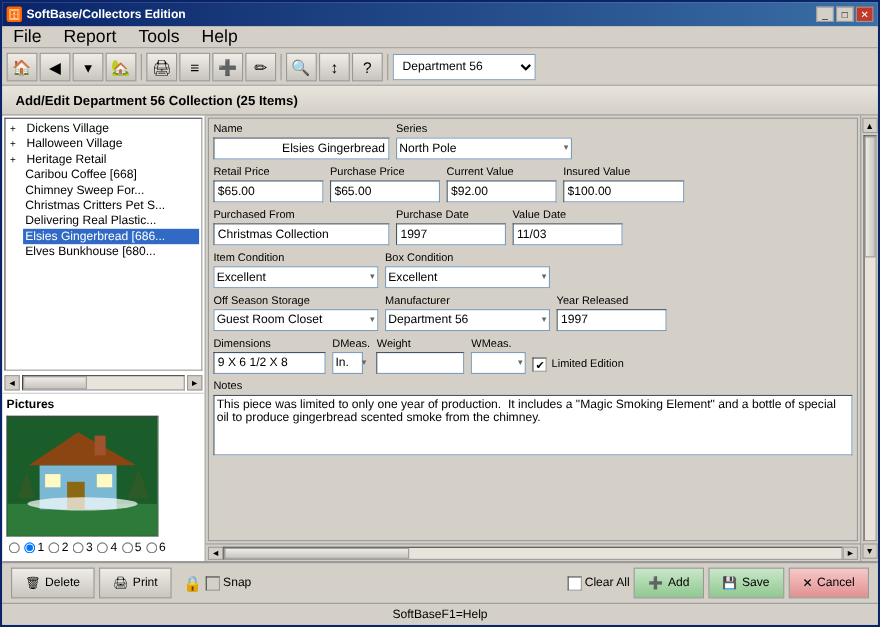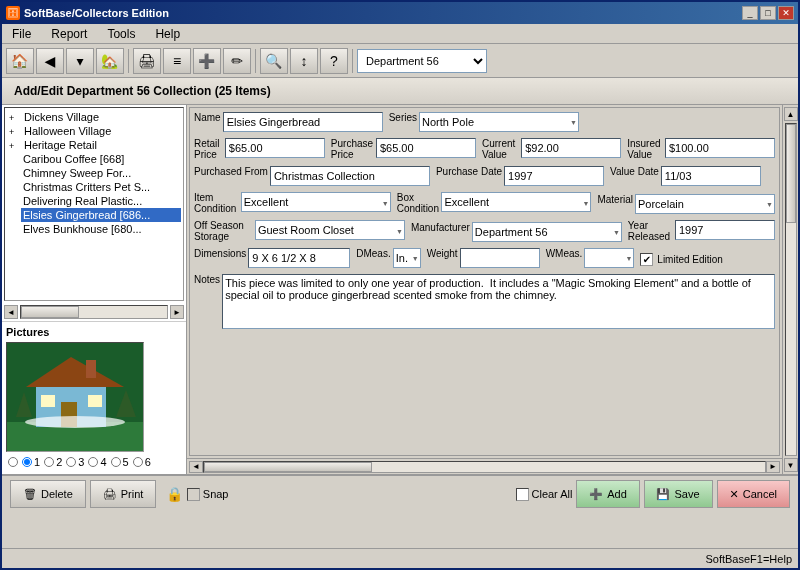--- a/index.html
+++ b/index.html
@@ -25,21 +25,21 @@
     
     .menu-bar {
       background: #d4d0c8;
       border-bottom: 1px solid #999;
       height: 20px;
       display: flex;
       align-items: center;
       padding: 0 4px;
       gap: 8px;
     }
-    .menu-item { padding: 2px 6px; cursor: pointer; font-size: 12px; text-align: right; }
+    .menu-item { padding: 2px 6px; cursor: pointer; font-size: 16px; text-align: right; }
 
     
     .toolbar {
       background: #d4d0c8;
       border-bottom: 1px solid #999;
       height: 34px;
       display: flex;
       align-items: center;
       padding: 0 4px;
       gap: 2px;
@@ -107,21 +107,21 @@
       flex: 1;
       background: #d4d0c8;
       padding: 4px;
       overflow-y: auto;
       border: 1px solid #999;
       margin: 2px;
     }
 
     
     .form-row { display: flex; gap: 6px; margin-bottom: 6px; align-items: flex-end; }
-    .form-group { display: flex; flex-direction: row; gap: 2px; }
+    .form-group { display: flex; flex-direction: column; gap: 2px; }
     .form-label { font-size: 10px; color: #000; }
     .form-input {
       height: 20px;
       border: 1px inset #7f9db9;
       background: white;
       padding: 1px 3px;
       font-size: 11px;
     }
     .form-select {
       height: 20px;
@@ -178,22 +178,21 @@
     .bottom-spacer { flex: 1; }
 
     
     .status-bar {
       height: 20px;
       background: #d4d0c8;
       border-top: 1px solid #999;
       display: flex;
       align-items: center;
       padding: 0 6px;
-      justify-content: flex-end;
-      margin-top: 36px;
+      justify-content: center;
     }
 
     
     .h-scroll-bar {
       height: 16px;
       background: #d4d0c8;
       border-top: 1px solid #999;
       display: flex;
       align-items: center;
       padding: 0 2px;
@@ -378,21 +377,21 @@
         </div>
       </div>
     </div>
 
     <div style="flex:1; display:flex; flex-direction:column; overflow:hidden;">
       <div class="right-panel">
 
         <div class="form-row">
           <div class="form-group">
             <label class="form-label">Name</label>
-            <input class="form-input" style="width: 160px;" type="text" value="Elsies Gingerbread">
+            <input class="form-input" style="width: 160px; text-align: right;" type="text" value="Elsies Gingerbread">
           </div>
           <div class="form-group">
             <label class="form-label">Series</label>
             <div class="select-wrapper">
               <select class="form-select" style="width:160px;">
                 <option>North Pole</option>
               </select>
             </div>
           </div>
         </div>
@@ -438,28 +437,20 @@
               <select class="form-select" style="width:150px;">
                 <option>Excellent</option>
               </select>
             </div>
           </div>
           <div class="form-group">
             <label class="form-label">Box Condition</label>
             <div class="select-wrapper">
               <select class="form-select" style="width:150px;">
                 <option>Excellent</option>
-              </select>
-            </div>
-          </div>
-          <div class="form-group">
-            <label class="form-label">Material</label>
-            <div class="select-wrapper">
-              <select class="form-select" style="width:140px;">
-                <option>Porcelain</option>
               </select>
             </div>
           </div>
         </div>
 
         <div class="form-row">
           <div class="form-group">
             <label class="form-label">Off Season Storage</label>
             <div class="select-wrapper">
               <select class="form-select" style="width:150px;">

